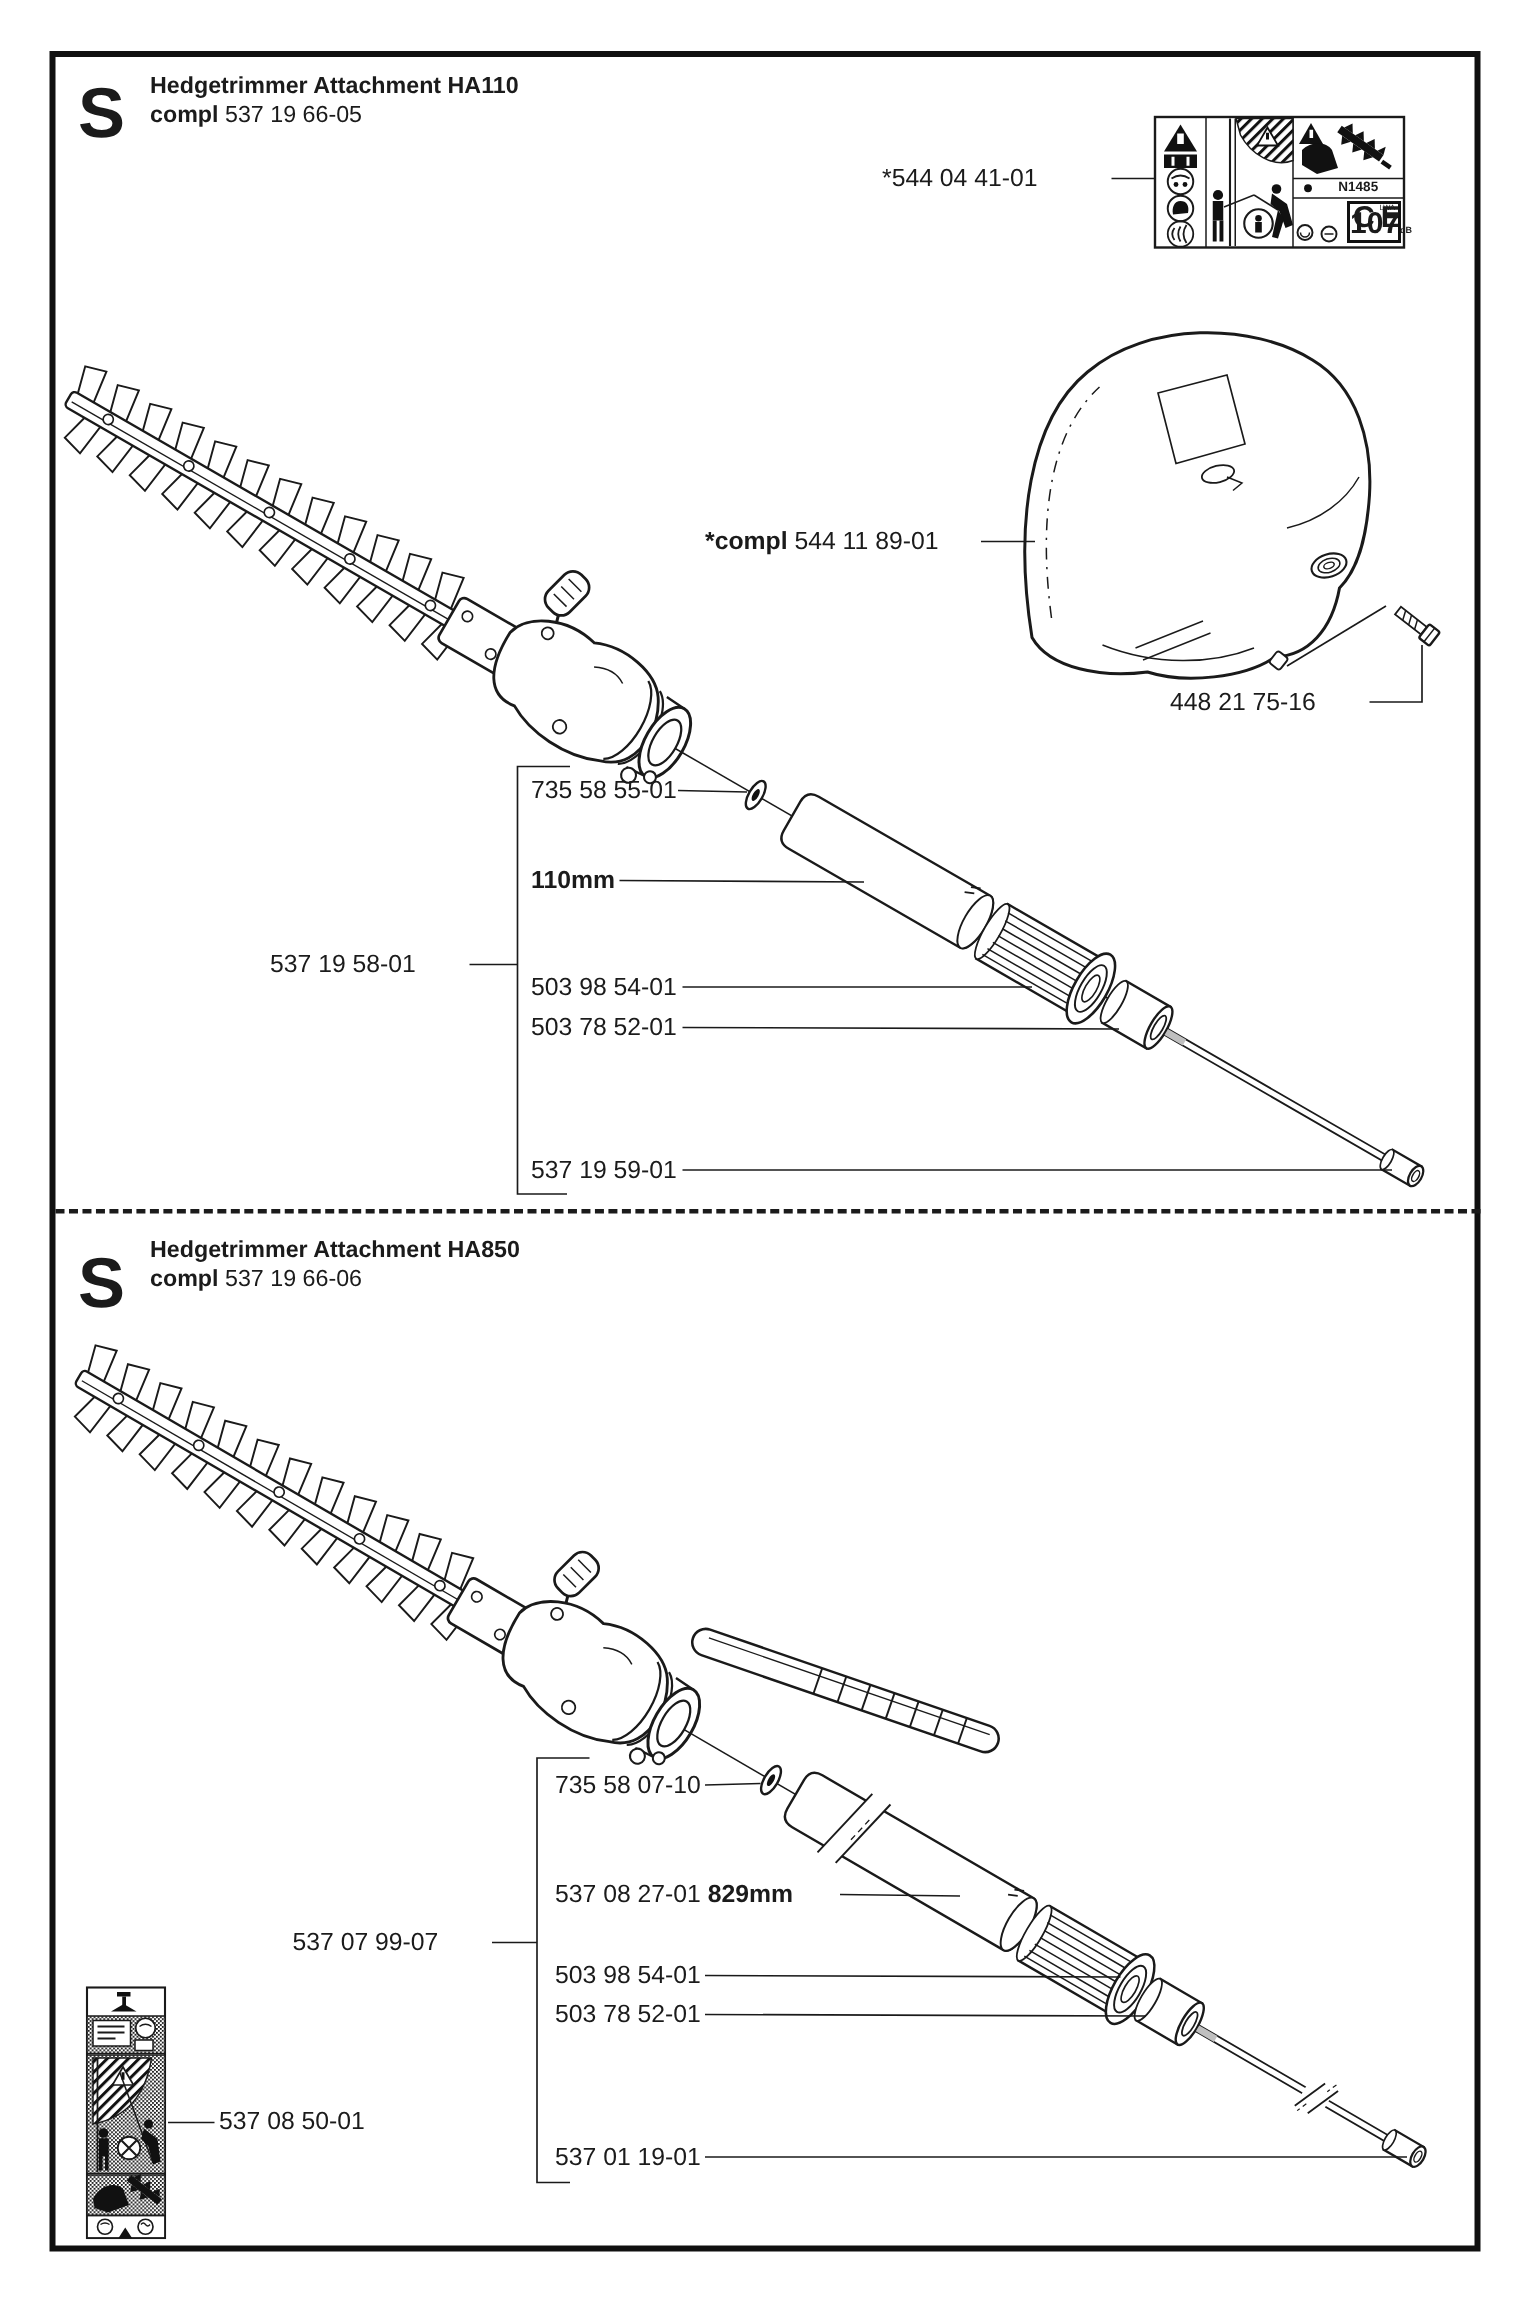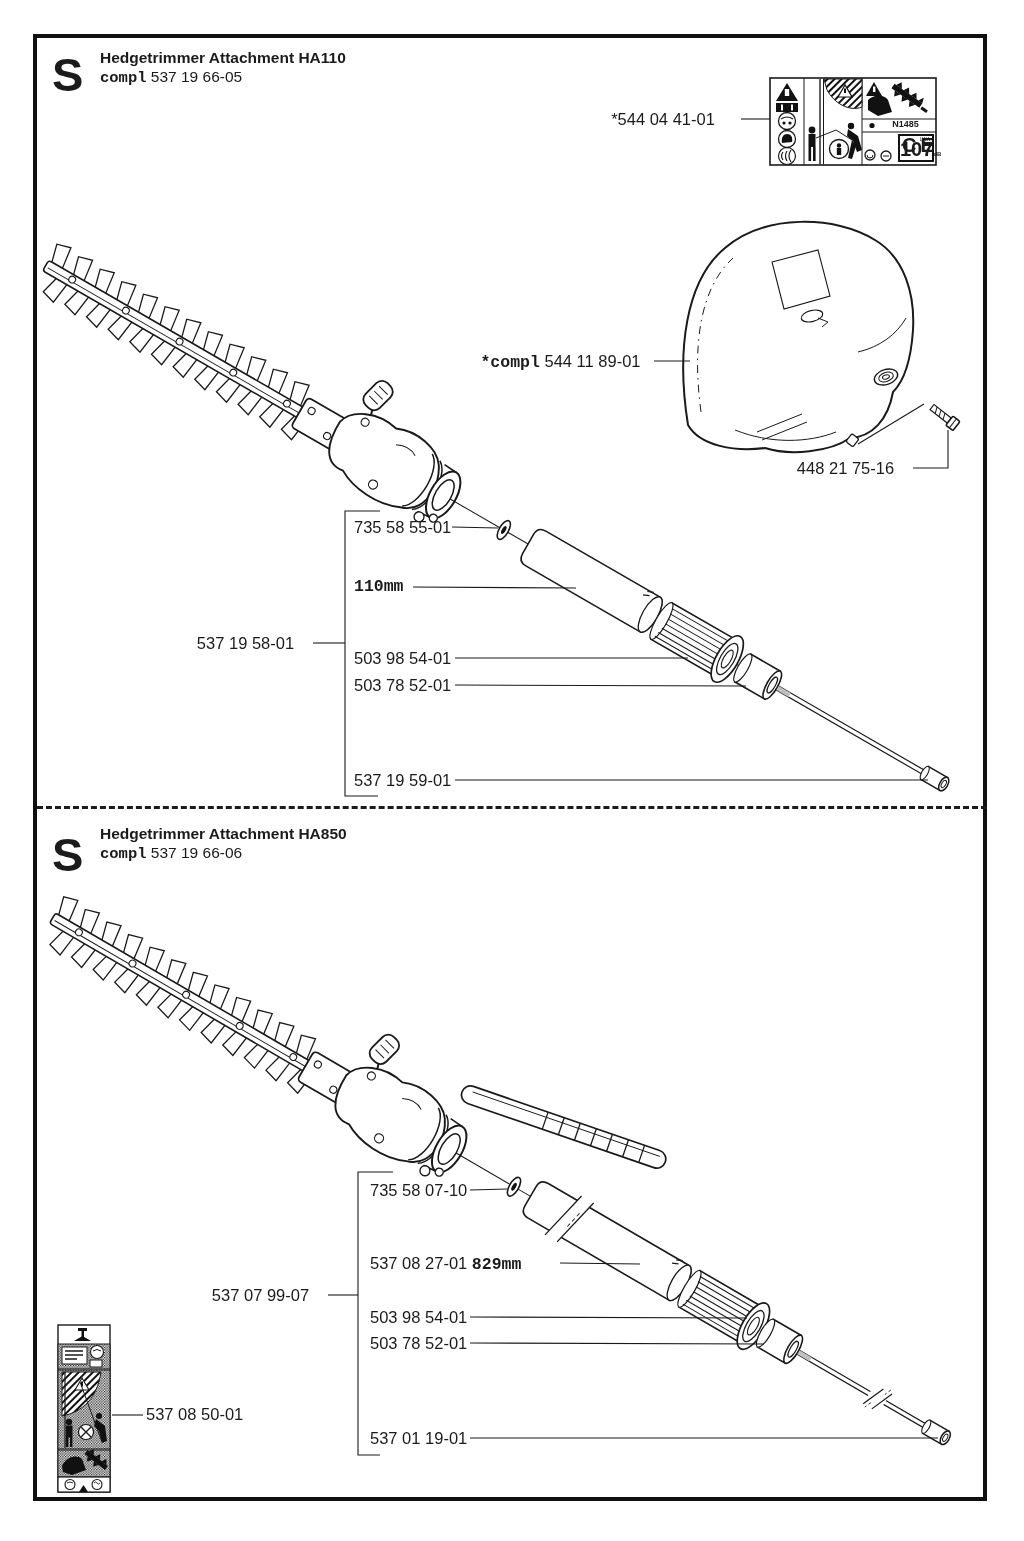--- a/index.html
+++ b/index.html
@@ -6,23 +6,23 @@
   .page{position:relative;width:1024px;height:1541px;background:#fff;overflow:hidden;
         font-family:"Liberation Sans",sans-serif;color:#1b1b1b;}
   .frame{position:absolute;left:33px;top:34px;width:954px;height:1467px;
          border:4px solid #101010;box-sizing:border-box;}
   .divider{position:absolute;left:37px;top:806px;width:950px;height:0;
            border-top:3px dashed #1b1b1b;}
   .art{position:absolute;left:0;top:0;}
   .s-marker{position:absolute;font-size:47px;font-weight:bold;line-height:0.8;letter-spacing:-1px;}
   .sec-title{position:absolute;font-size:15.5px;font-weight:bold;line-height:1;white-space:nowrap;}
   .sec-compl{position:absolute;font-size:15.5px;line-height:1;white-space:nowrap;}
-  .b{font-weight:bold;font-family:Liberation Mono, monospace;}
+  .b{font-weight:bold;}
   .pl{position:absolute;font-size:16.5px;line-height:1;white-space:nowrap;}
-  .pl.r{text-align:center;}
+  .pl.r{text-align:left;}
   .cert{position:absolute;left:863px;top:120px;width:85px;text-align:center;
         font-size:9px;font-weight:bold;line-height:1;}
   .cemark{position:absolute;left:866px;top:135px;font-size:20px;line-height:1;
           letter-spacing:4px;font-weight:bold;margin-left:36px;}
   .noisebox{position:absolute;left:898px;top:134px;width:36px;height:28px;
             border:2px solid #111;box-sizing:border-box;text-align:center;}
   .noisebox .lwa{display:block;font-size:5px;line-height:6px;text-align:right;padding-right:2px;}
   .noisebox .val{font-size:20px;font-weight:bold;line-height:14px;}
   .noisebox .unit{font-size:6px;font-weight:bold;}
 </style>

